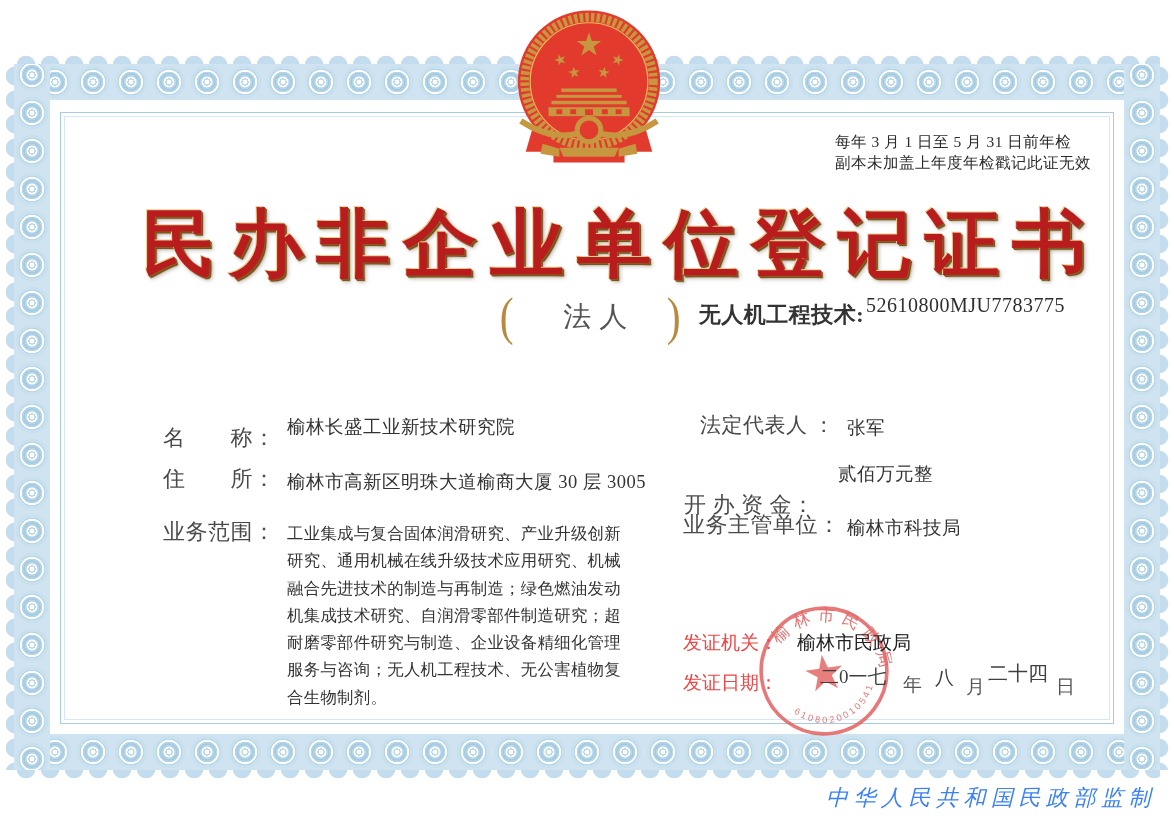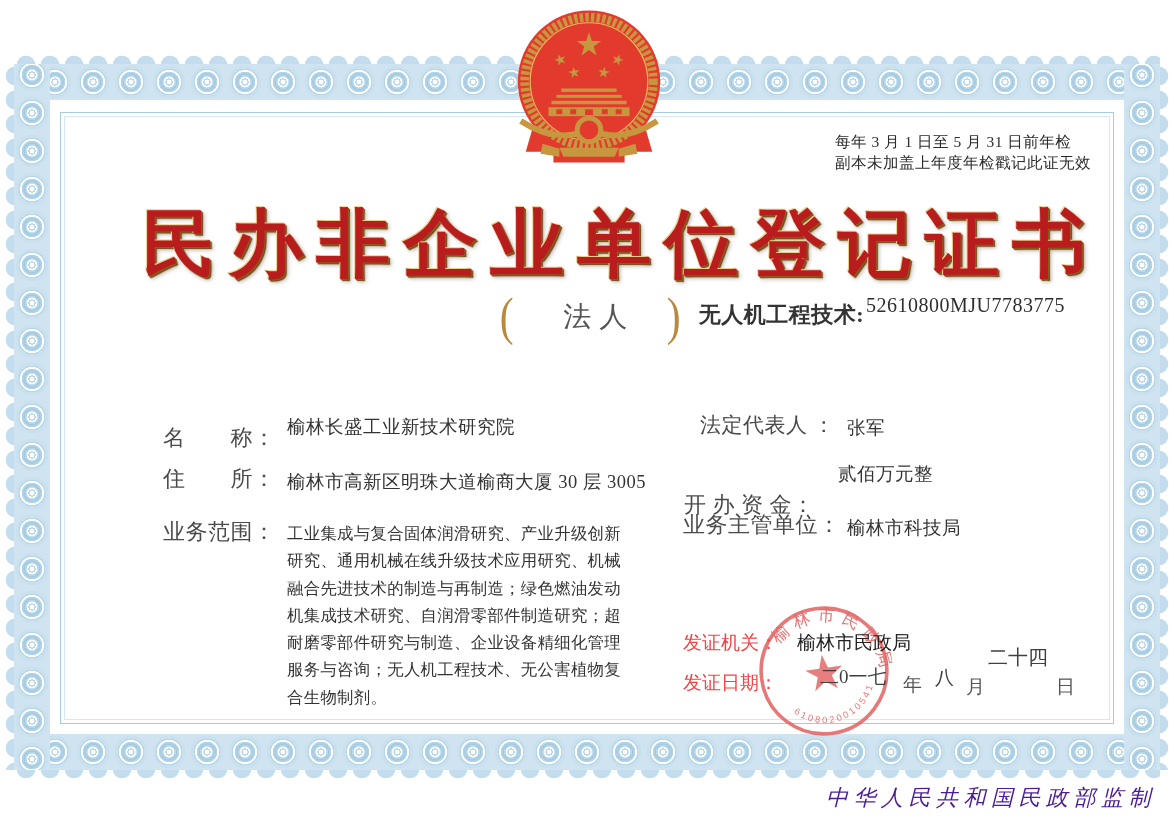--- a/index.html
+++ b/index.html
@@ -97,21 +97,21 @@
   .issue-label { position:absolute; color:#ef4444; font-size:19px; white-space:pre; z-index:2; }
   .issue-value { position:absolute; color:#222; font-size:19px; white-space:nowrap; z-index:2; }
 
   .date-part { position:absolute; color:#3f3f3f; font-size:19px; z-index:2; white-space:nowrap; }
 
   .seal { position:absolute; left:755px; top:602px; width:138px; height:138px;
           transform:rotate(-8deg); z-index:1; opacity:.92; }
 
   .footer-line {
     position:absolute; left:826px; top:783px;
-    font-size:22px; font-style:italic; letter-spacing:5.5px; color:#4c1d95;
+    font-size:22px; font-style:italic; letter-spacing:5.5px; color:#3b82f6;
     font-family:Liberation Mono, monospace; white-space:nowrap;
   }
 </style>
 </head>
 <body>
 
 <div class="page">
 
   <div class="scallop sc-top"></div>
   <div class="scallop sc-bottom"></div>
@@ -193,21 +193,21 @@
   <div class="fvalue" style="left:847px; top:515px;">榆林市科技局</div>
 
   <div class="issue-label" style="left:683px; top:630px;">发证机关：</div>
   <div class="issue-value" style="left:797px; top:630px;">榆林市民政局</div>
 
   <div class="issue-label" style="left:683px; top:670px;">发证日期：</div>
   <span class="date-part" style="left:820px; top:664px;">二0一七</span>
   <span class="date-part" style="left:903px; top:672px; color:#555;">年</span>
   <span class="date-part" style="left:935px; top:665px;">八</span>
   <span class="date-part" style="left:966px; top:674px; color:#555;">月</span>
-  <span class="date-part" style="left:988px; top:644px; font-size:20px;">二十四</span>
+  <span class="date-part" style="left:988px; top:660px; font-size:20px;">二十四</span>
   <span class="date-part" style="left:1056px; top:674px; color:#555;">日</span>
 
   <div class="seal">
     <svg viewBox="0 0 134 134" width="138" height="138">
       <defs>
         <path id="sealTop" d="M 13 84 A 55 55 0 1 1 121 84" fill="none"></path>
         <path id="sealBot" d="M 22 88 A 49 49 0 0 0 112 88" fill="none"></path>
         <path id="star2" d="M0,-1 L0.225,-0.309 L0.951,-0.309 L0.363,0.118 L0.588,0.809 L0,0.382 L-0.588,0.809 L-0.363,0.118 L-0.951,-0.309 L-0.225,-0.309 Z"></path>
       </defs>
       <circle cx="67" cy="67" r="61" fill="none" stroke="#e25c5c" stroke-width="3.5" opacity="0.9"></circle>

